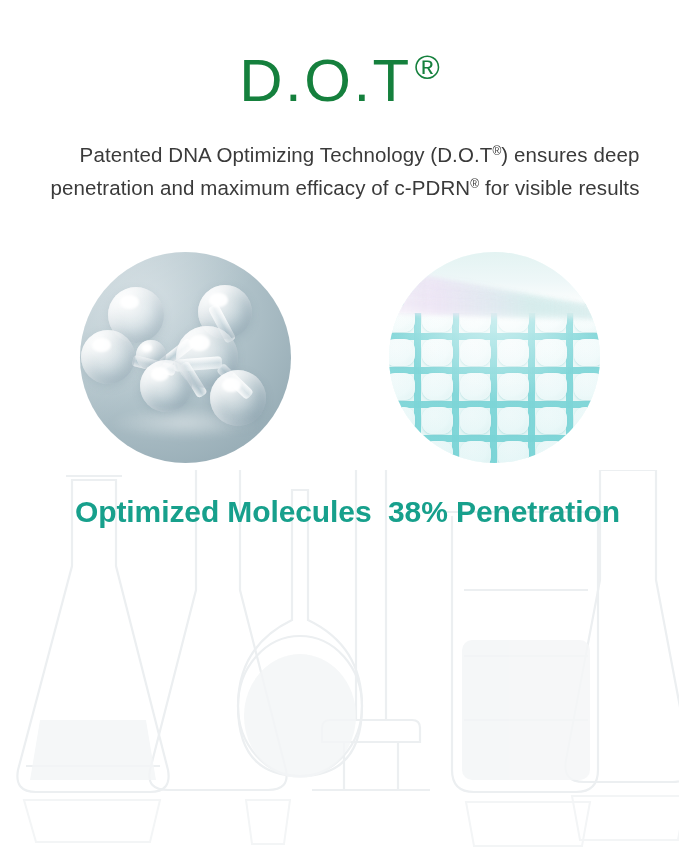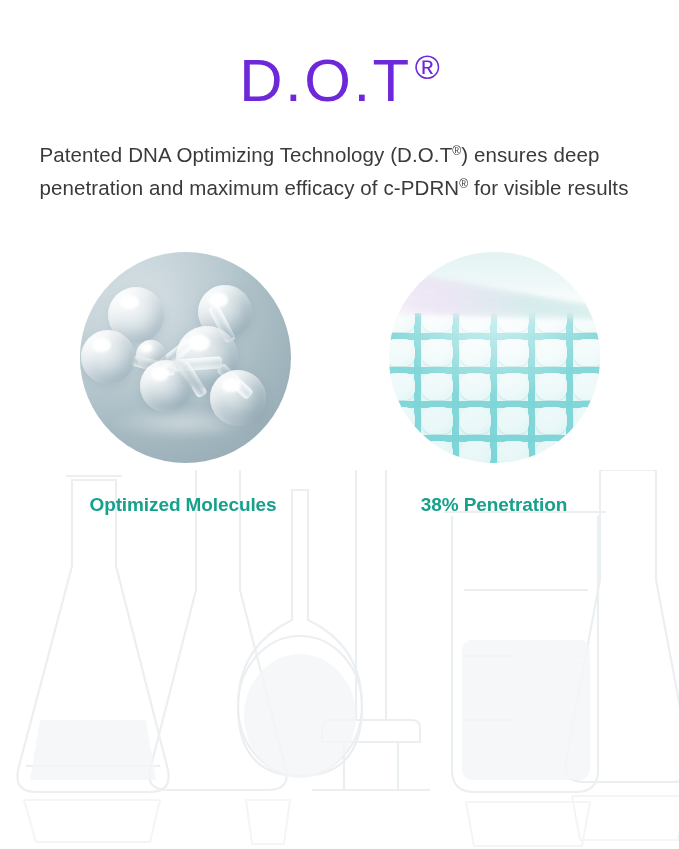--- a/index.html
+++ b/index.html
@@ -38,35 +38,35 @@
   .title-block {
     text-align: center;
     padding-top: 46px;
   }
   .title-line {
     font-family: "Liberation Sans", sans-serif;
     font-weight: 300;
     font-size: 60px;
     letter-spacing: 2.5px;
     line-height: 1.16;
-    color: #6d28d9;
+    color: #15803d;
     white-space: nowrap;
   }
   .title-line .reg {
     font-size: 34px;
     vertical-align: 22px;
     letter-spacing: 0;
     margin-left: 3px;
   }
 
   
   .intro {
     margin: 22px auto 0;
     width: 600px;
-    text-align: left;
+    text-align: right;
     font-size: 20.5px;
     font-weight: 400;
     line-height: 1.62;
     color: #3a3a3a;
     letter-spacing: 0.1px;
   }
   .intro .reg {
     font-size: 12px;
     vertical-align: 7px;
   }
@@ -184,21 +184,21 @@
   .lattice-shade {
     position: absolute; inset: 0;
     background:
       radial-gradient(circle at 50% 18%, rgba(255,255,255,.75) 0%, rgba(255,255,255,0) 55%),
       linear-gradient(180deg, rgba(255,255,255,.15) 0%, rgba(118,206,210,.16) 100%);
   }
 
   
   .caption-head {
     margin-top: 31px;
-    font-size: 19px;
+    font-size: 30px;
     font-weight: 700;
     letter-spacing: -0.1px;
     color: #17a08c;
     line-height: 1.2;
     white-space: nowrap;
   }
   .caption-body {
     margin-top: 14px;
     font-size: 18.5px;
     font-weight: 400;

